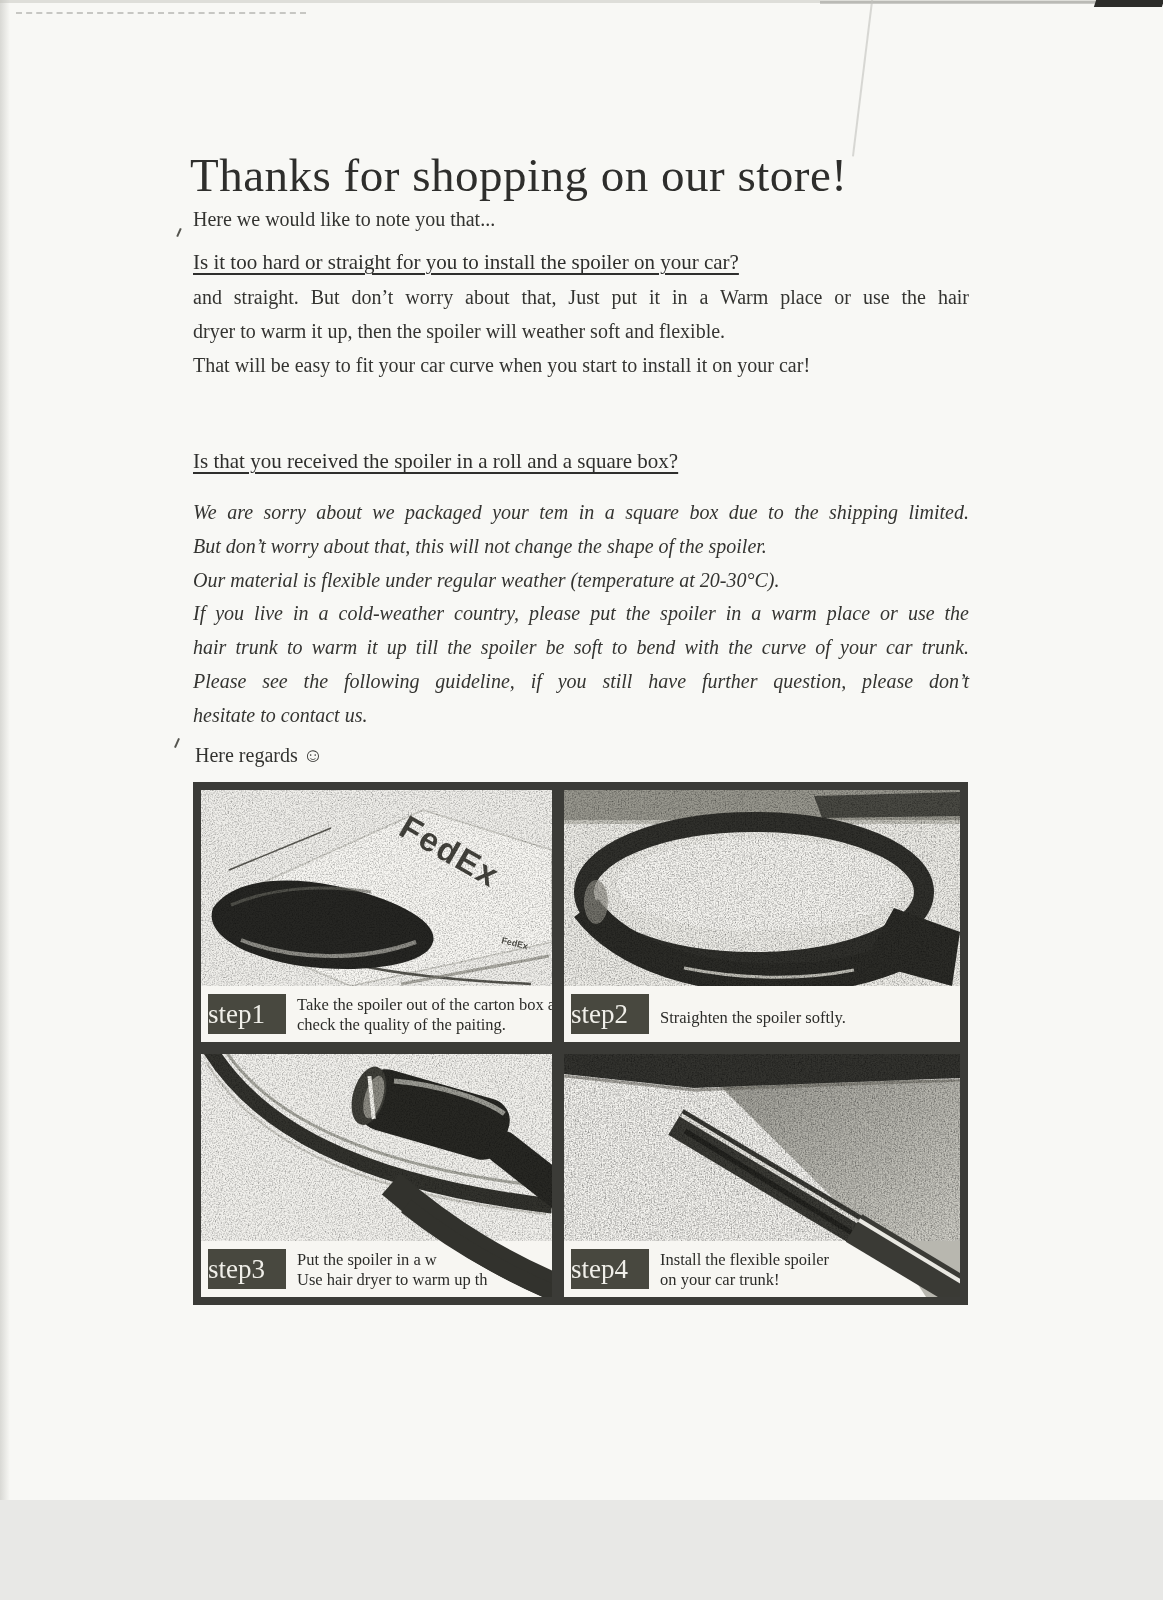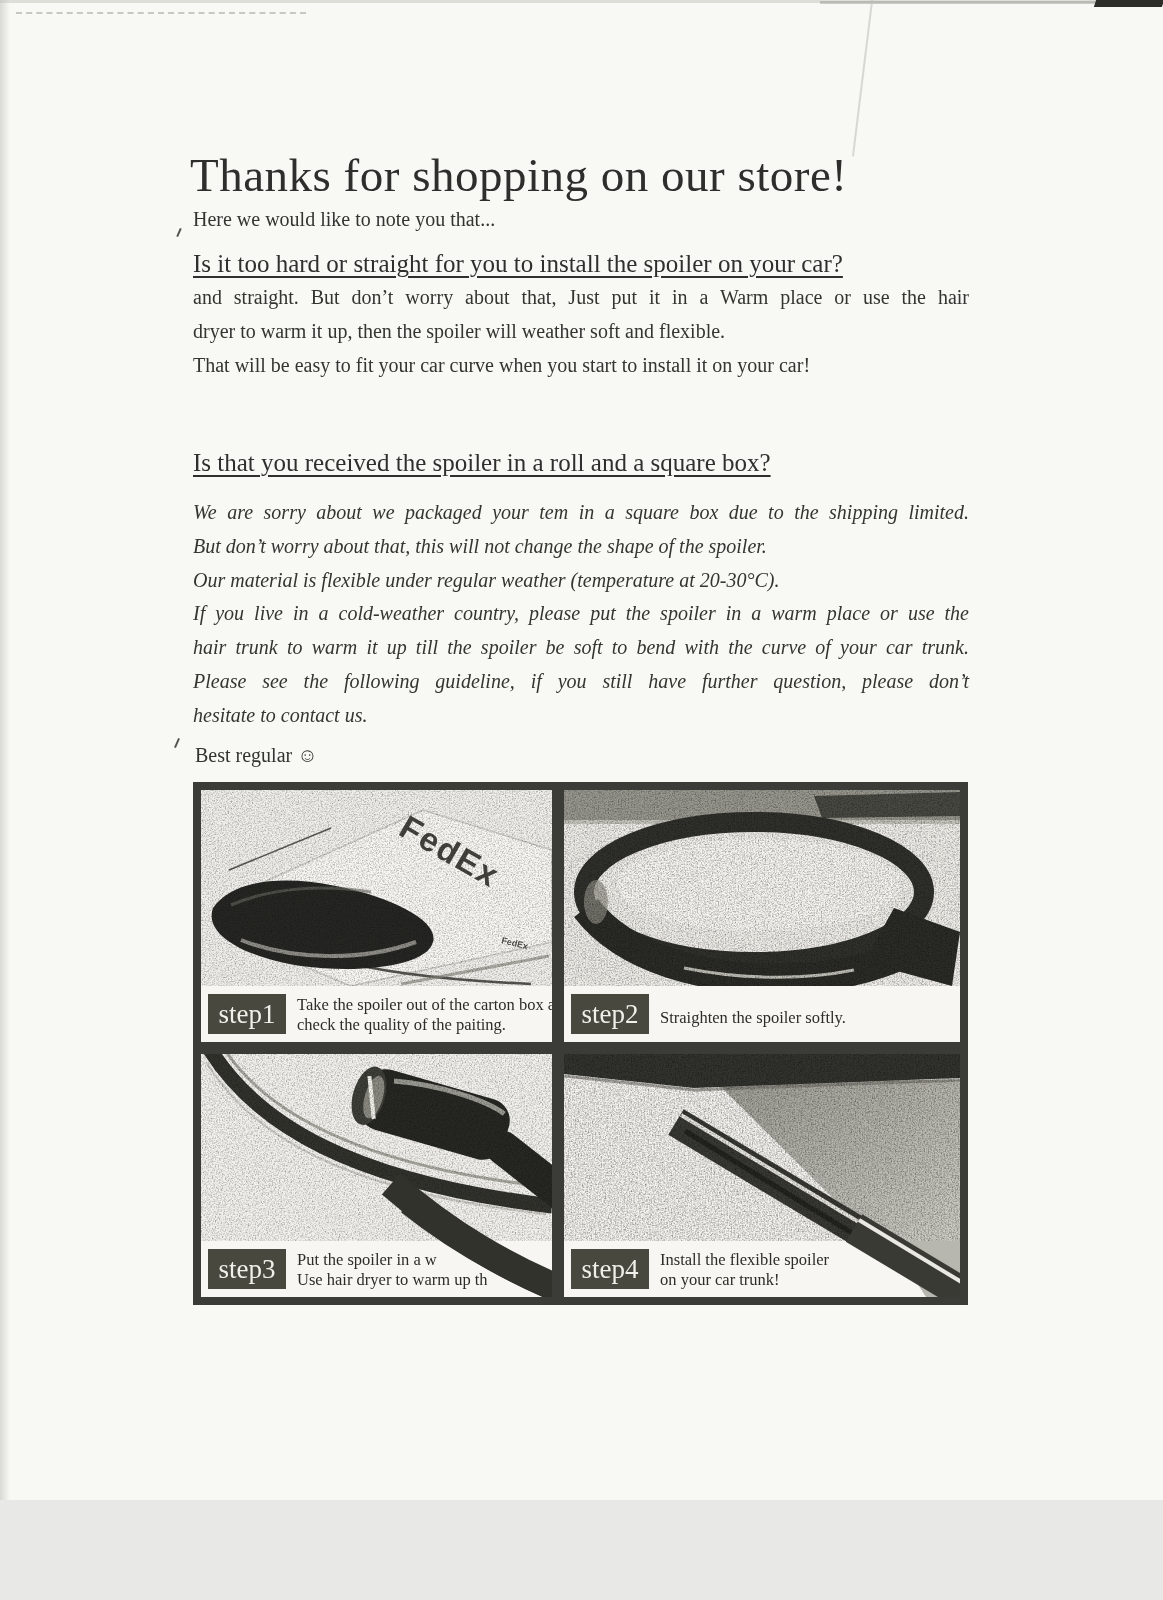--- a/index.html
+++ b/index.html
@@ -16,38 +16,38 @@
   .bottom-bar{position:absolute;left:0;top:1592px;width:238px;height:8px;background:#2a2a27;}
   .bottom-bar2{position:absolute;left:238px;top:1594px;width:330px;height:4px;
                background:repeating-linear-gradient(to right,#8d8d86 0 14px,rgba(141,141,134,.15) 14px 22px);}
   .ink-mark{position:absolute;left:1036px;top:1548px;width:7px;height:15px;background:#3d3d39;border-radius:4px;transform:rotate(14deg);}
   .tick1{position:absolute;left:178px;top:228px;width:2px;height:9px;background:#55554f;transform:rotate(24deg);}
   .tick2{position:absolute;left:176px;top:738px;width:2px;height:10px;background:#55554f;transform:rotate(24deg);}
 
   
   .title{position:absolute;left:190px;top:148px;font-size:47px;letter-spacing:.5px;color:#2e2e2c;}
   .intro{position:absolute;left:193px;top:208px;font-size:20px;}
-  .qhead{position:absolute;left:193px;font-size:25px;color:#2f2f2d;
+  .qhead{position:absolute;left:193px;font-size:21px;color:#2f2f2d;
          text-decoration:underline;text-decoration-thickness:1.6px;text-underline-offset:4px;}
   .qhead1{top:250px;} .qhead2{top:449px;}
   .para{position:absolute;left:193px;width:776px;font-size:20px;line-height:33.8px;color:#343431;}
   .para1{top:281px;} .para2{top:496px;font-style:italic;}
   .line{white-space:pre;}
   .jline{white-space:normal;text-align:justify;text-align-last:justify;}
   .signoff{position:absolute;left:195px;top:744px;font-size:20px;}
 
   
   .grid{position:absolute;left:193px;top:782px;width:759px;height:507px;background:#3b3b37;
         padding:8px;display:grid;grid-template-columns:351px 396px;grid-template-rows:252px 243px;gap:12px;}
   .cell{position:relative;background:#f7f6f2;overflow:hidden;}
   .photo{position:absolute;left:0;top:0;right:0;}
   .cell .photo svg{display:block;}
   .caption{position:absolute;left:0;right:0;bottom:0;height:56px;background:#f7f6f2;}
   .badge{position:absolute;left:7px;bottom:8px;width:78px;height:40px;background:#48483f;
-         color:#f0efe9;font-size:27px;text-align:center;line-height:40px;font-family:"Liberation Serif",serif;}
+         color:#f0efe9;font-size:27px;text-align:left;line-height:40px;font-family:"Liberation Serif",serif;}
   .cap-text{position:absolute;left:96px;bottom:8px;font-size:16.5px;line-height:19.5px;color:#2c2c29;}
   .cap-text .line{white-space:pre;}
   .cap-one{bottom:15px;}
   .overlay{position:absolute;left:0;top:0;right:0;bottom:0;pointer-events:none;z-index:3;}
 </style>
 </head>
 <body>
 
 <div class="page">
 
@@ -77,21 +77,21 @@
   <div class="para para2">
       <div class="line jline">We are sorry about we packaged your tem in a square box due to the shipping limited.</div>
       <div class="line">But don’t worry about that, this will not change the shape of the spoiler.</div>
       <div class="line">Our material is flexible under regular weather (temperature at 20-30°C).</div>
       <div class="line jline">If you live in a cold-weather country, please put the spoiler in a warm place or use the</div>
       <div class="line jline">hair trunk to warm it up till the spoiler be soft to bend with the curve of your car trunk.</div>
       <div class="line jline">Please see the following guideline, if you still have further question, please don’t</div>
       <div class="line">hesitate to contact us.</div>
     </div>
 
-  <div class="signoff">Best regular ☺</div>
+  <div class="signoff">Here regards ☺</div>
 
   <div class="grid">
 
     <div class="cell">
       <div class="photo">
         <svg width="351" height="196" viewBox="0 0 351 196" xmlns="http://www.w3.org/2000/svg">
           <defs>
             <filter id="g1" x="0" y="0" width="100%" height="100%">
               <feTurbulence type="fractalNoise" baseFrequency="0.7" numOctaves="3" seed="7"></feTurbulence>
               <feColorMatrix type="matrix" values="0 0 0 0 0  0 0 0 0 0  0 0 0 0 0  1 1 1 0 -1.35"></feColorMatrix>

